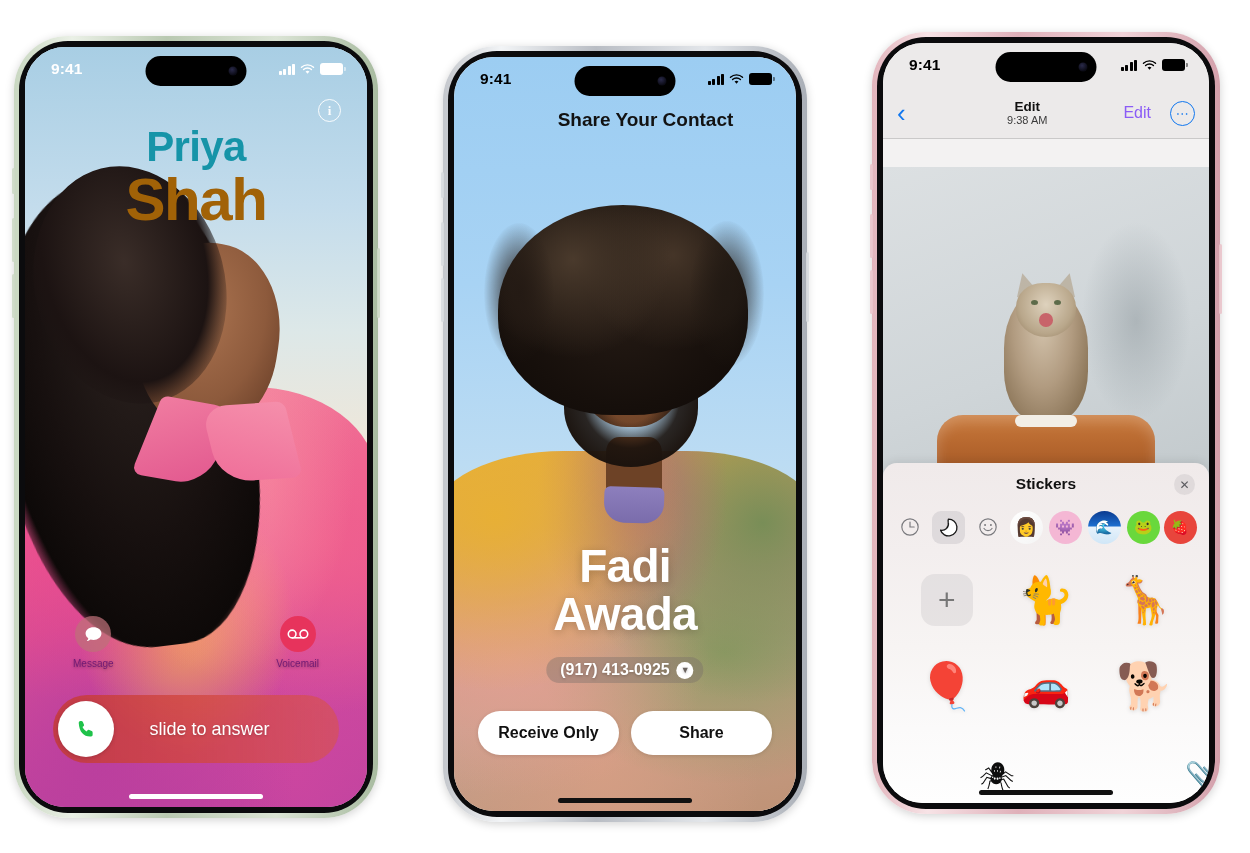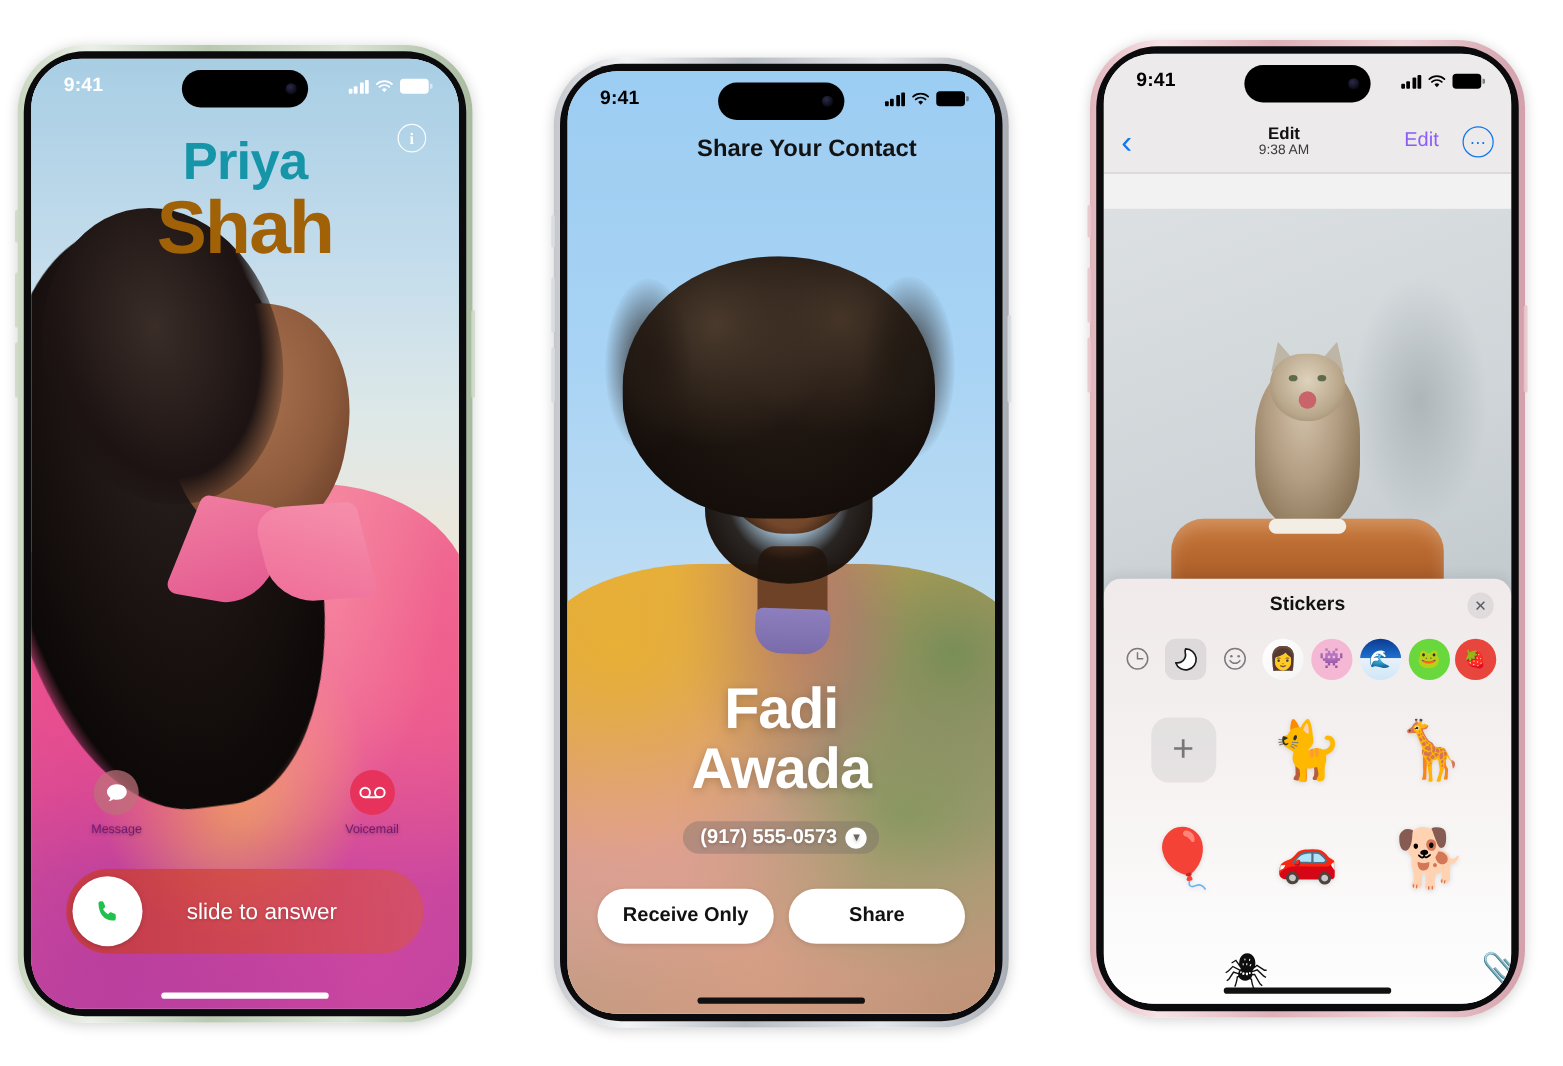--- a/index.html
+++ b/index.html
@@ -106,21 +106,21 @@
     border-radius: 6px 30% 40% 10px; }
   .ph-collarB { position:absolute; left:186px; top:356px; width:82px; height:78px;
     background: linear-gradient(200deg,#f58fab,#ef6e99); transform: rotate(-14deg) skewY(10deg);
     border-radius: 30% 8px 10px 40%; }
 
   .p1-info { position:absolute; right:26px; top:52px; width:23px; height:23px;
     border:1.6px solid rgba(255,255,255,.92); border-radius:50%;
     display:flex; align-items:center; justify-content:center;
     color:rgba(255,255,255,.95); font-size:13px; font-weight:600;
     font-family:"Liberation Serif", serif; z-index:15; }
-  .p1-name { position:absolute; top:62px; left:0; right:0; text-align:center; z-index:12;
+  .p1-name { position:absolute; top:80px; left:0; right:0; text-align:center; z-index:12;
     line-height:.95; }
   .p1-first { font-size:42px; font-weight:700; letter-spacing:-.6px; }
   .p1-last  { font-size:60px; font-weight:700; letter-spacing:-1.4px; margin-top:4px; }
 
   .p1-actions { position:absolute; left:0; right:0; bottom:138px; display:flex;
     justify-content:space-between; padding:0 48px; z-index:14; }
   .p1-act { display:flex; flex-direction:column; align-items:center; gap:6px; }
   .p1-circ { width:36px; height:36px; border-radius:50%; display:flex; align-items:center;
     justify-content:center; }
   .p1-circ.msg { background: rgba(190,112,120,.72); }
@@ -391,21 +391,21 @@
       </div>
 
       <div class="sc-title">Share Your Contact</div>
 
       <div class="sc-name">
         <div class="sc-first">Fadi</div>
         <div class="sc-last">Awada</div>
       </div>
 
       <div class="sc-phone-pill">
-        <span>(917) 555-0573</span>
+        <span>(917) 413-0925</span>
         <span class="sc-chevron">▼</span>
       </div>
 
       <div class="sc-buttons">
         <div class="sc-btn">Receive Only</div>
         <div class="sc-btn">Share</div>
       </div>
 
       <div class="home-ind" style="background:#111"></div>
     </div>

